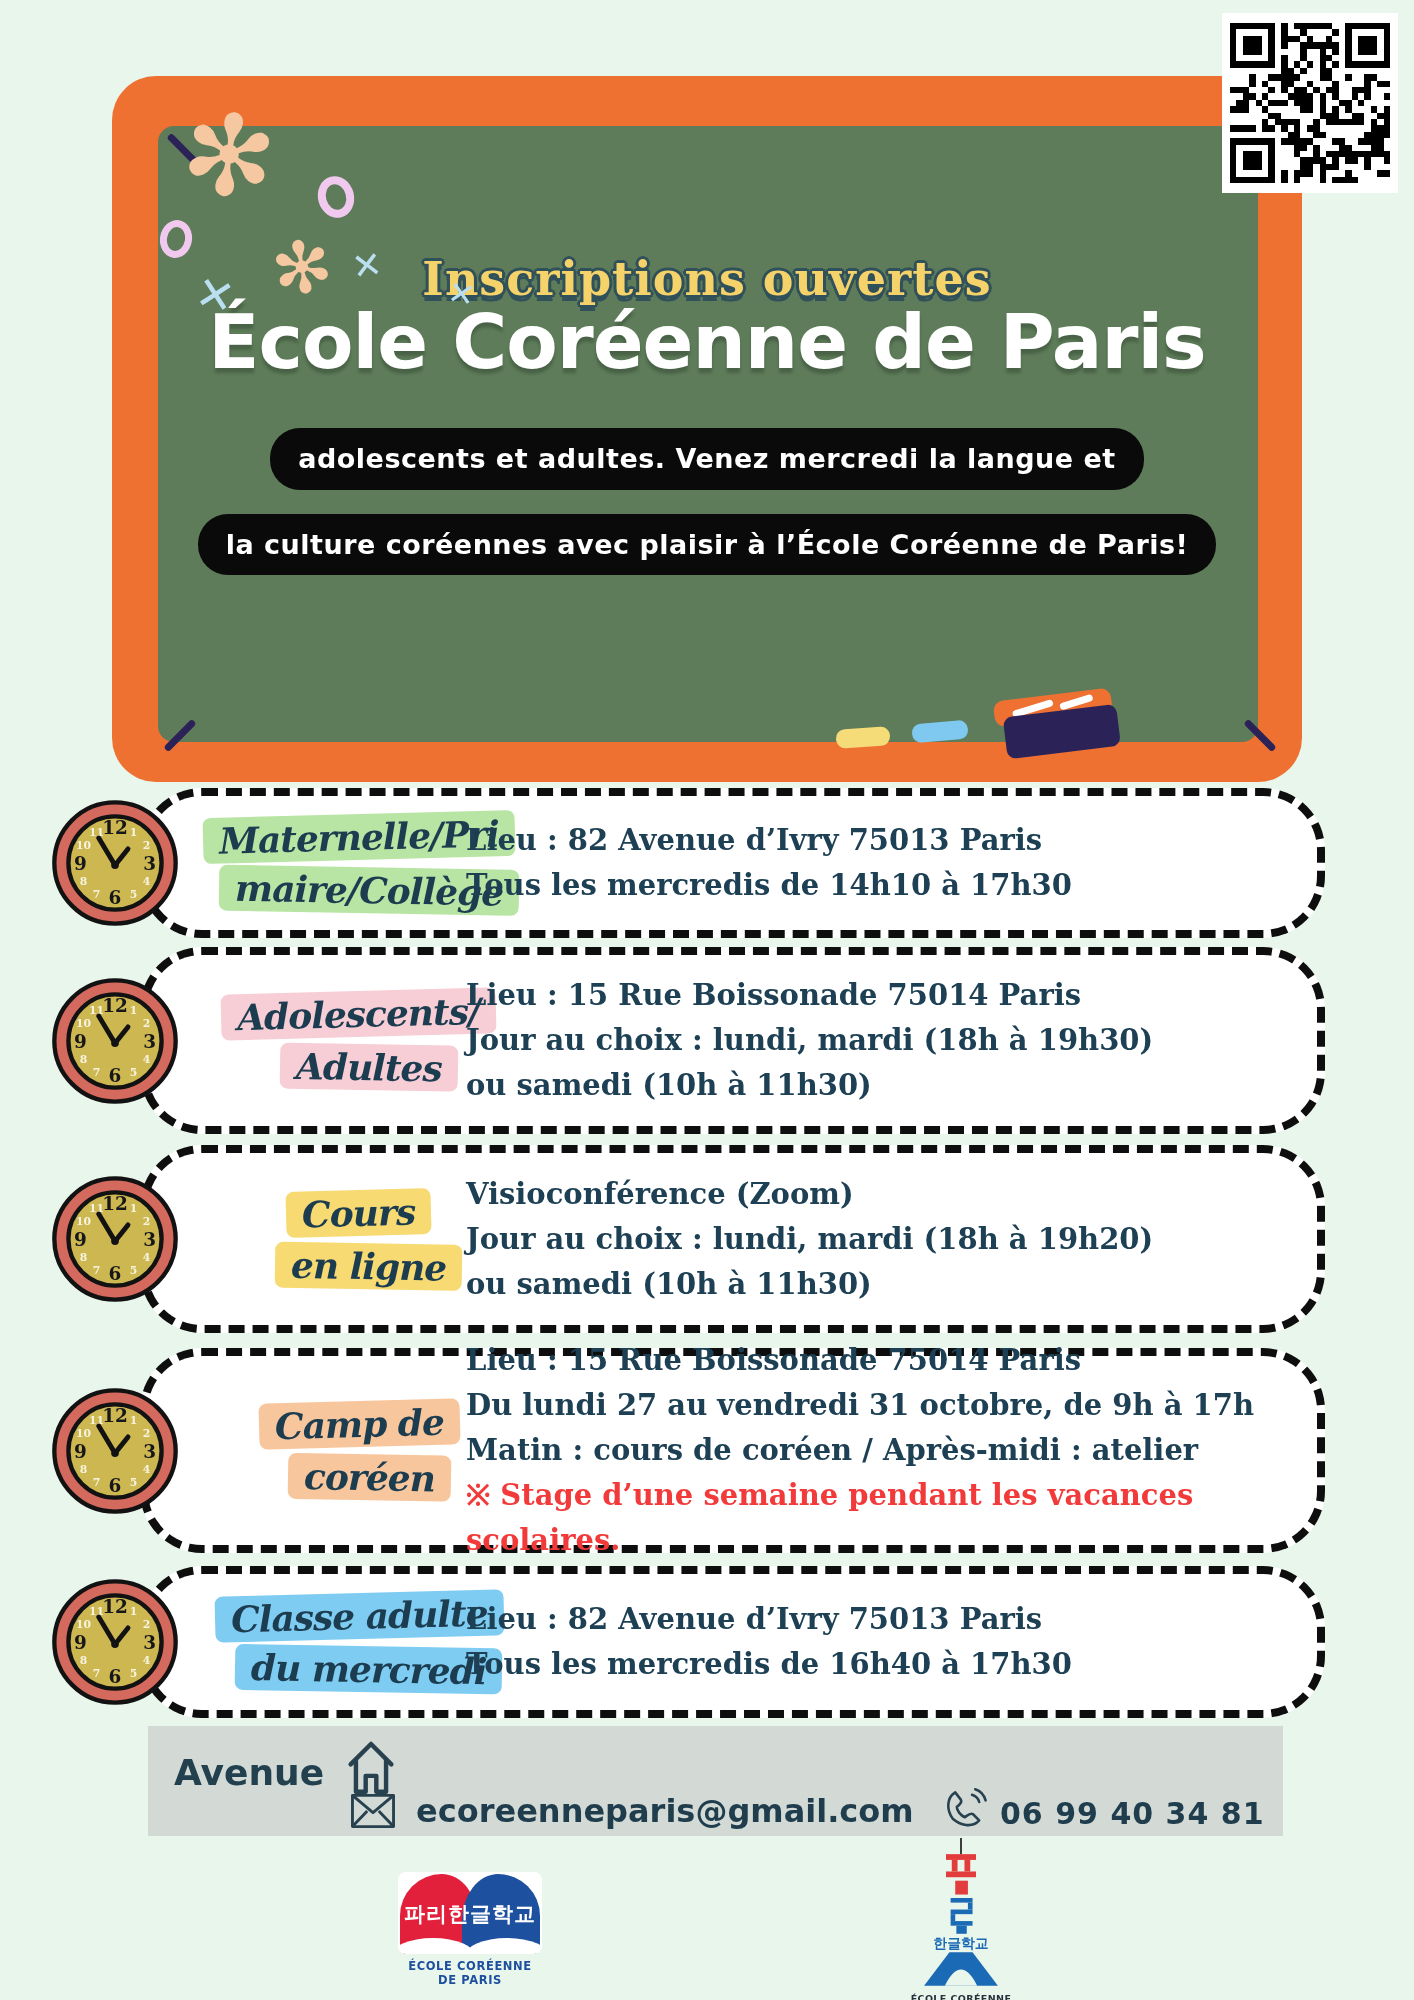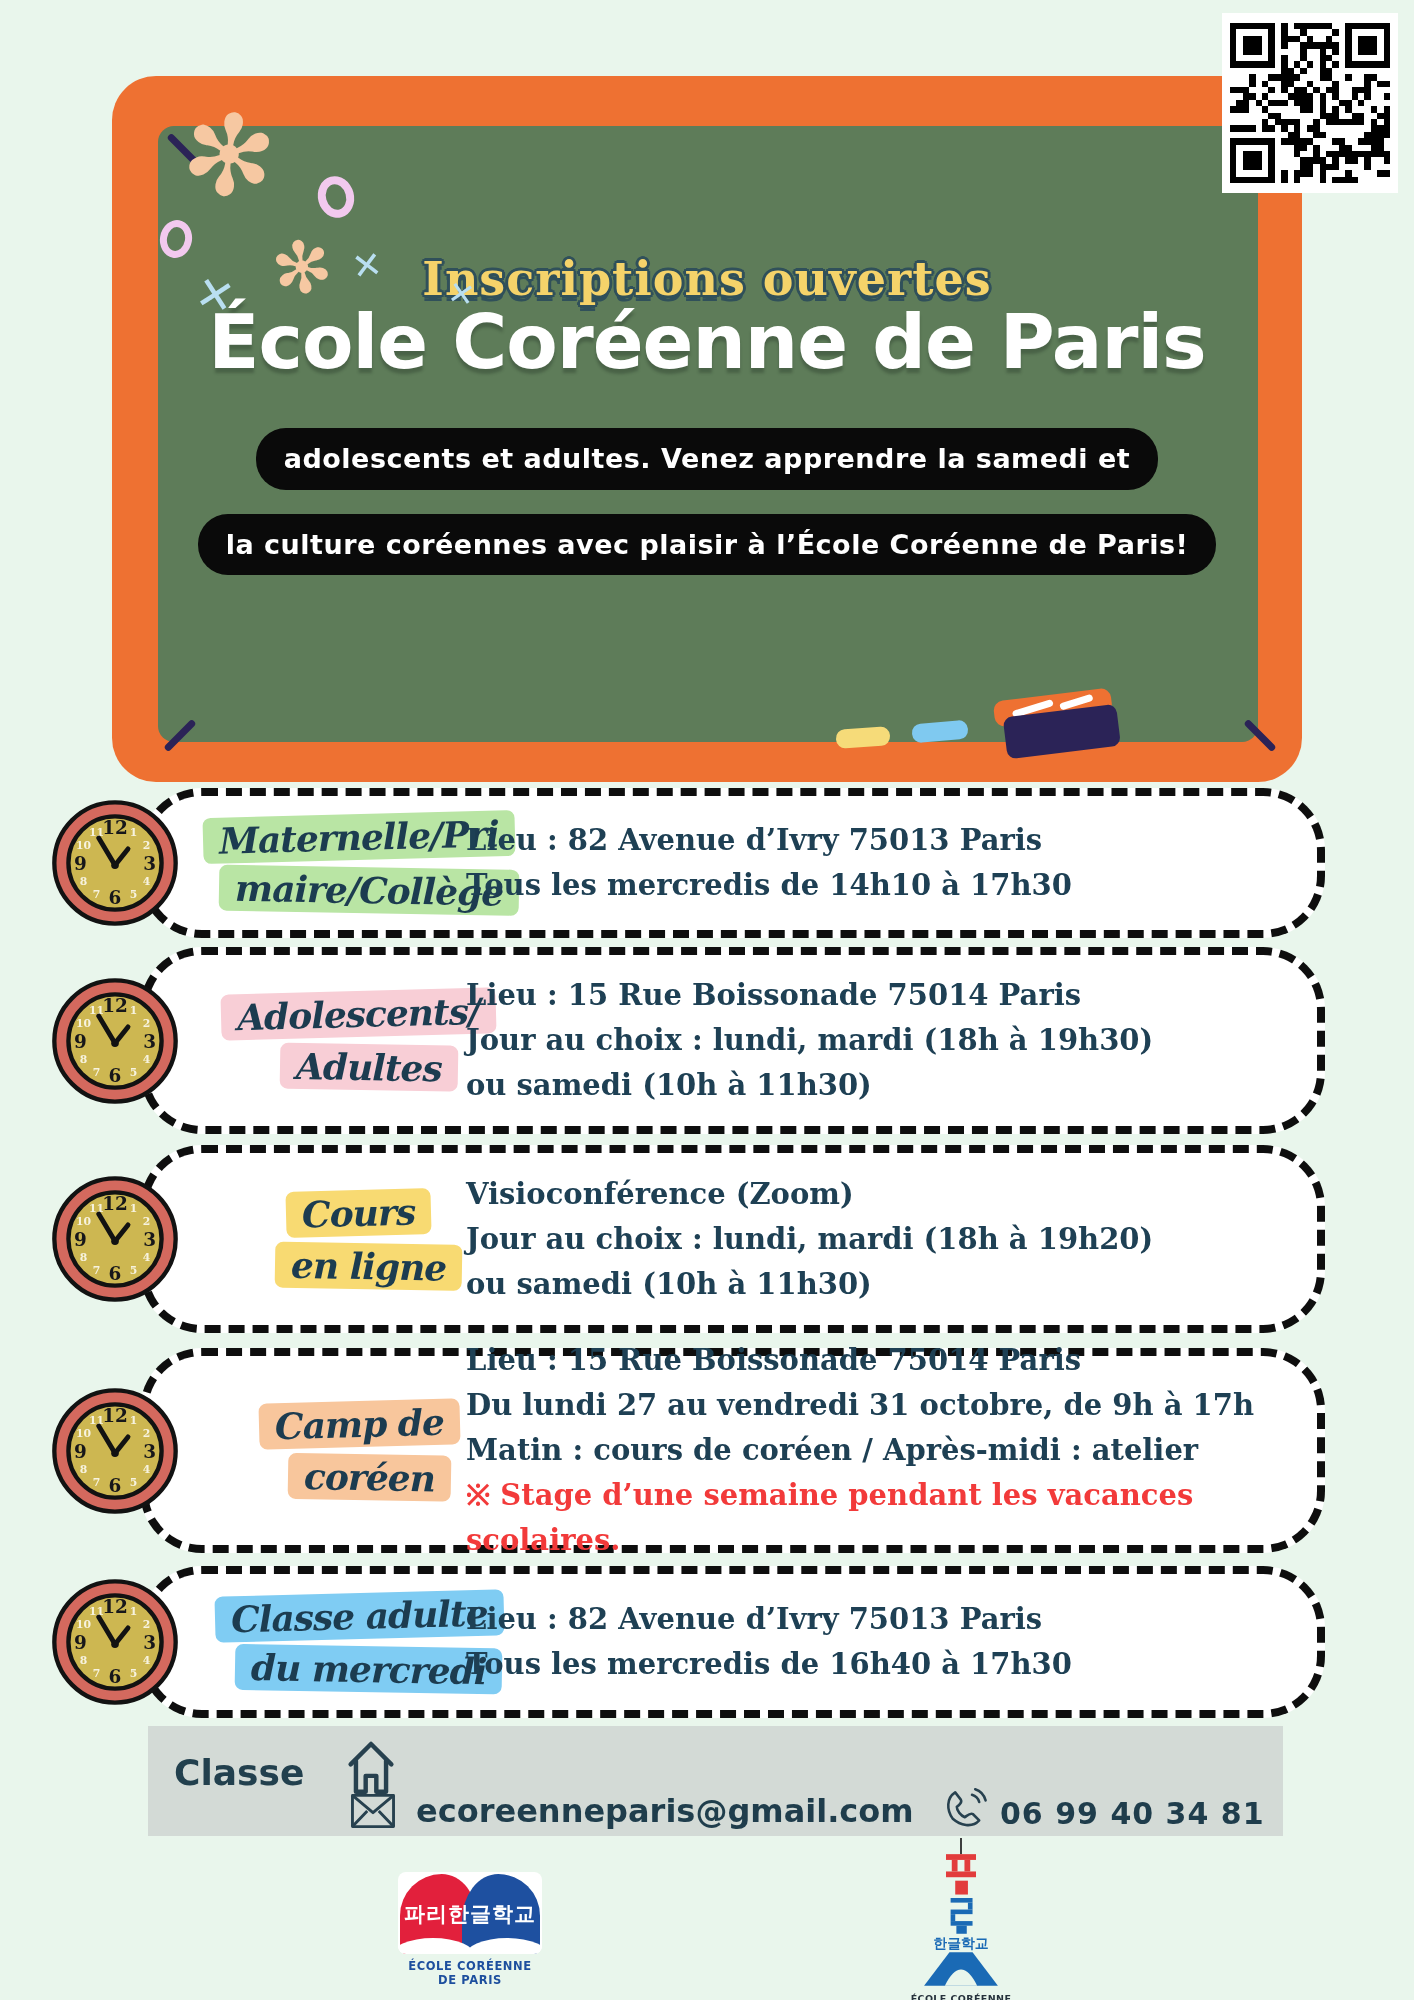--- a/index.html
+++ b/index.html
@@ -118,21 +118,21 @@
         <circle cx="60" cy="62" r="3.5" fill="#121212"></circle>
       </g>
     </defs>
   </svg>
 
   <div class="board">
     <div class="board-inner"></div>
     <div class="badge">Inscriptions ouvertes</div>
     <div class="board-title">École Coréenne de Paris</div>
     <div class="pills">
-      <div class="pill-row"><span class="pill">adolescents et adultes. Venez apprendre la samedi et</span></div>
+      <div class="pill-row"><span class="pill">adolescents et adultes. Venez mercredi la langue et</span></div>
       <div class="pill-row"><span class="pill">la culture coréennes avec plaisir à l’École Coréenne de Paris!</span></div>
     </div>
   </div>
 
   <div class="ca" style="left:163px;top:146px;transform:rotate(45deg);"></div>
   <div class="ca" style="left:160px;top:732px;transform:rotate(-45deg);"></div>
   <div class="ca" style="left:1240px;top:732px;transform:rotate(45deg);"></div>
 
   <div class="chalk chalk-y"></div>
   <div class="chalk chalk-b"></div>
@@ -537,21 +537,21 @@
       <span class="hl">Classe adulte</span>
       <span class="hl hl-b">du mercredi</span>
     </div>
     <div class="card-body">
       <div>Lieu : 82 Avenue d’Ivry 75013 Paris</div>
       <div>Tous les mercredis de 16h40 à 17h30</div>
     </div>
   </section>
 
   <div class="contact-bar">
-    <div class="contact-label">Classe</div>
+    <div class="contact-label">Avenue</div>
     <div class="cic house">
       <svg width="54" height="62" viewBox="0 0 60 70" fill="none" stroke="#27414f" stroke-width="5" stroke-linejoin="round" stroke-linecap="round">
         <path d="M7,32 L30,9 L53,32"></path>
         <path d="M13,28 V63 H24 V45 H36 V63 H47 V28"></path>
       </svg>
     </div>
     <div class="cic envelope">
       <svg width="46" height="38" viewBox="0 0 56 44" fill="none" stroke="#27414f" stroke-width="3.5" stroke-linejoin="round">
         <rect x="3" y="3" width="50" height="38"></rect>
         <path d="M3,3 L28,24 L53,3"></path>

